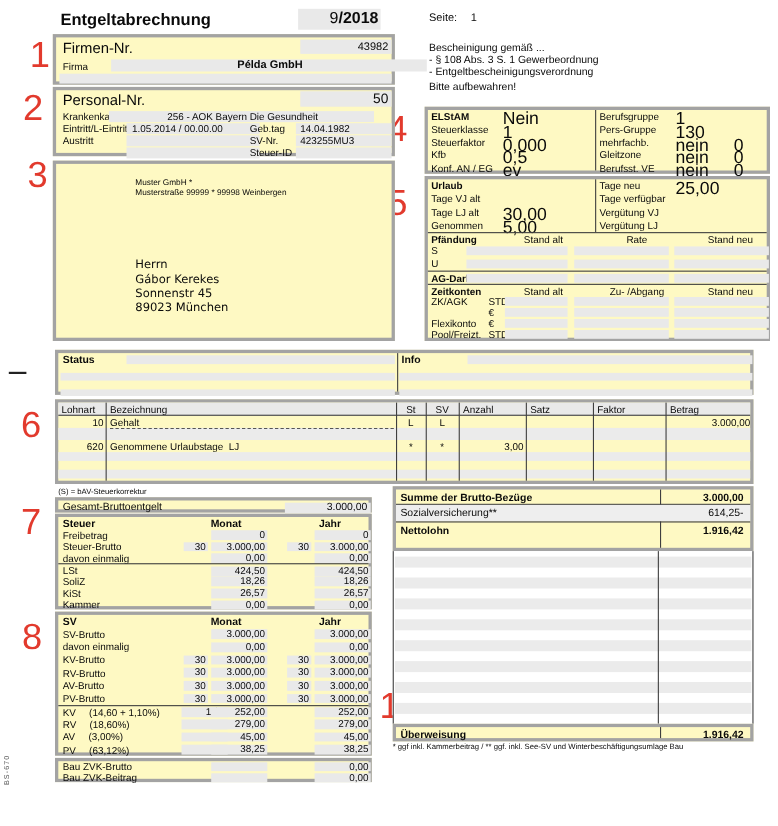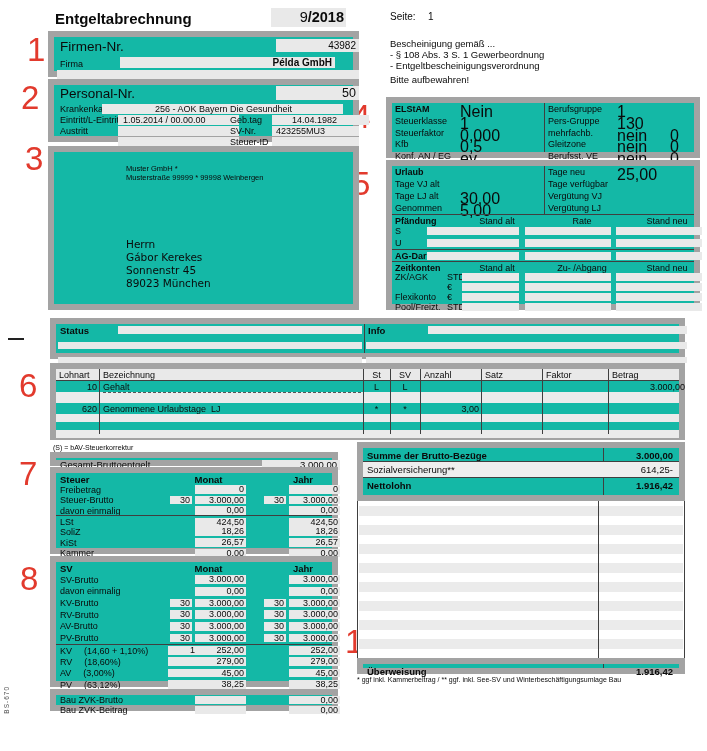--- a/index.html
+++ b/index.html
@@ -2,21 +2,21 @@
 <html><head>
 <meta charset="utf-8">
 <style>
   html,body{margin:0;padding:0;background:#fff}
   #page{position:relative;width:707px;height:751px;background:#fff;overflow:hidden;
         font-family:"Liberation Sans",sans-serif;color:#0a0a0a}
   .tx{position:absolute;white-space:nowrap}
   .b{font-weight:bold}
   .t7{font-size:7px}.t75{font-size:7.5px}.t9{font-size:9px}.t95{font-size:9.5px}
   .t10{font-size:10px}.t105{font-size:10.5px}.t135{font-size:13.5px}
-  .bx{position:absolute;border:6px solid #a3a3a3;box-sizing:border-box;background:#14b8a6}
+  .bx{position:absolute;border:3px solid #a3a3a3;box-sizing:border-box;background:#fef9c3}
   .gc{position:absolute;background:#e9e9e9}
   .vc{position:absolute;background:#e9e9e9;text-align:right;font-size:9px;line-height:10px;
       padding:0 3px 0 0;box-sizing:border-box;white-space:nowrap}
   .vl{position:absolute;border-left:1px solid #3f3f3f;width:0;top:0;bottom:0}
   .m{position:absolute;color:#e23a2d;font-size:33px;line-height:1;font-weight:400}
   .dv{font-family:"DejaVu Sans",sans-serif}
   
   .row{position:relative;box-sizing:border-box}
   .row .lb{position:absolute;left:4px;top:1px;font-size:9px;white-space:nowrap}
   .row .cell{position:absolute;top:1.5px;height:8.8px;background:#e9e9e9;font-size:9px;line-height:9.5px;
@@ -87,33 +87,33 @@
 
   <div class="tx t95" style="left:390px;top:38px">Bescheinigung gemäß ...</div>
   <div class="tx t95" style="left:390px;top:49px">- § 108 Abs. 3 S. 1 Gewerbeordnung</div>
   <div class="tx t95" style="left:390px;top:60px">- Entgeltbescheinigungsverordnung</div>
   <div class="tx t95" style="left:390px;top:74px">Bitte aufbewahren!</div>
 
   <div class="bx" style="left:48px;top:31px;width:311px;height:46px">
     <div class="tx t135" style="left:6px;top:2px">Firmen-Nr.</div>
     <div class="vc" style="left:222px;top:2px;width:83px;height:13px;line-height:13px;font-size:10px">43982</div>
     <div class="tx t9" style="left:6px;top:22px">Firma</div>
-    <div class="vc b" style="left:66px;top:20px;width:215px;height:11px;line-height:11px;text-align:right;padding-left:5px;font-size:10px">Példa GmbH</div>
+    <div class="vc b" style="left:50px;top:20px;width:287px;height:11px;line-height:11px;text-align:center;padding-left:5px;font-size:10px">Példa GmbH</div>
     <div class="gc" style="left:3px;top:33px;width:302px;height:9px"></div>
   </div>
 
   <div class="bx" style="left:48px;top:79px;width:311px;height:63px">
     <div class="tx t135" style="left:6px;top:1px">Personal-Nr.</div>
     <div class="vc" style="left:222px;top:1px;width:83px;height:14px;line-height:14px;font-size:12.5px">50</div>
     <div class="tx t9" style="left:6px;top:19px">Krankenkasse</div>
     <div class="vc" style="left:48px;top:19px;width:241px;height:10px;text-align:center;padding-left:5px">256 - AOK Bayern Die Gesundheit</div>
     <div class="tx t9" style="left:6px;top:30px">Eintritt/L-Eintritt</div>
     <div class="vc" style="left:64px;top:30px;width:121px;height:10px;text-align:left;padding-left:5px">1.05.2014 / 00.00.00</div>
     <div class="tx t9" style="left:176px;top:30px">Geb.tag</div>
-    <div class="vc" style="left:218px;top:30px;width:97px;height:10px;text-align:left;padding-left:20px">14.04.1982</div>
+    <div class="vc" style="left:218px;top:30px;width:87px;height:10px;text-align:left;padding-left:4px">14.04.1982</div>
     <div class="tx t9" style="left:6px;top:41px">Austritt</div>
     <div class="gc" style="left:64px;top:41px;width:121px;height:10px"></div>
     <div class="tx t9" style="left:176px;top:41px">SV-Nr.</div>
     <div class="vc" style="left:218px;top:41px;width:87px;height:10px;text-align:left;padding-left:4px">423255MU3</div>
     <div class="gc" style="left:64px;top:52px;width:121px;height:10px"></div>
     <div class="tx t9" style="left:176px;top:52px">Steuer-ID</div>
     <div class="gc" style="left:218px;top:52px;width:87px;height:10px"></div>
   </div>
 
   <div class="bx" style="left:48px;top:146px;width:311px;height:164px">

